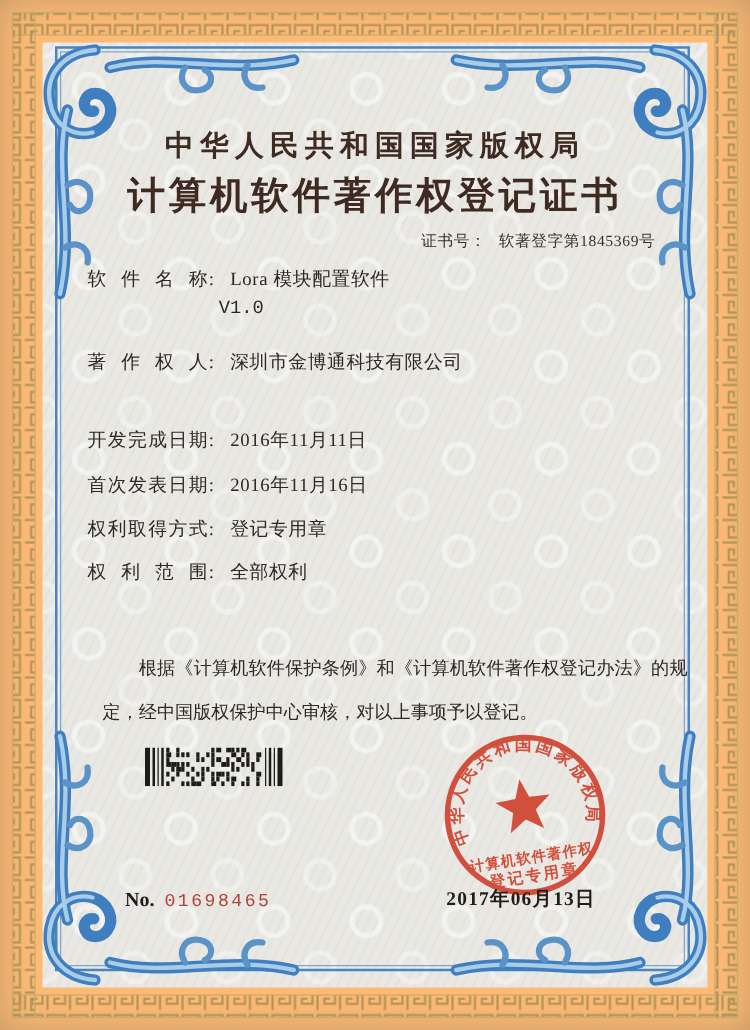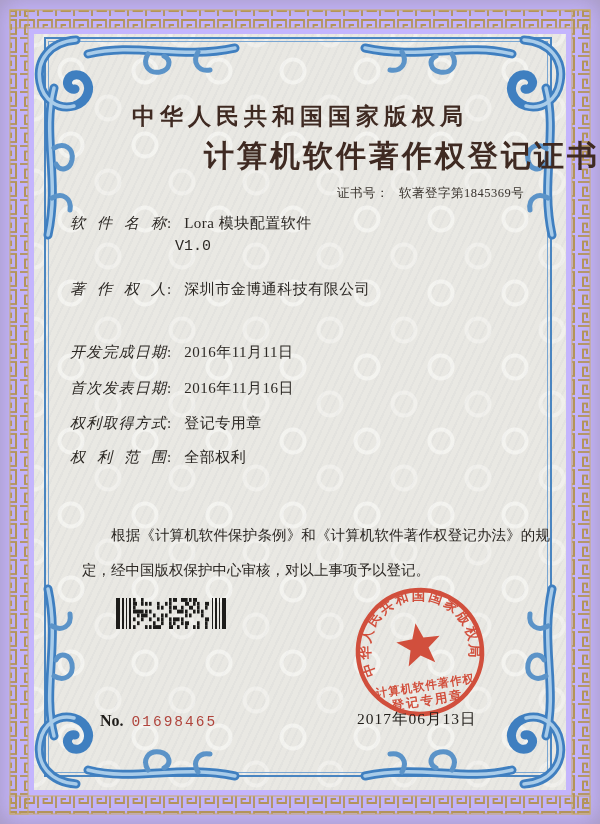--- a/index.html
+++ b/index.html
@@ -1,18 +1,18 @@
 <!DOCTYPE html>
 <html><head>
 <meta charset="utf-8">
 <style>
   html,body{margin:0;padding:0;background:#9a958c;}
   .page{
     position:relative; width:600px; height:824px; margin:0 auto;
-    background:#c4b5fd;
+    background:#fdba74;
     font-family:"Liberation Serif","DejaVu Serif",serif;
     overflow:hidden;
     box-shadow:inset 0 0 26px rgba(110,100,80,.38);
   }
   
   .content-bg{
     position:absolute; left:34px; top:34px; width:532px; height:756px;
     background-color:#e9e8e3;
     background-image:
       radial-gradient(circle, rgba(252,252,250,0) 9px, rgba(252,252,250,.55) 10px, rgba(252,252,250,.55) 13px, rgba(252,252,250,0) 14px),
@@ -35,49 +35,49 @@
   .orn.tr{right:30px; top:30px; transform:scaleX(-1);}
   .orn.bl{left:30px; bottom:30px; transform:scaleY(-1);}
   .orn.br{right:30px; bottom:30px; transform:scale(-1,-1);}
 
   .issuer{
     position:absolute; left:0; top:101px; width:100%; text-align:center;
     font-size:23px; font-weight:bold; letter-spacing:5px;
     color:#3f2a22;
   }
   .cert-title{
-    position:absolute; left:0; top:136px; width:100%; text-align:right;
+    position:absolute; left:0; top:136px; width:100%; text-align:center;
     font-size:30px; font-weight:bold; letter-spacing:3px;
     color:#3f2a22;
   }
   .cert-no{
     position:absolute; left:337px; top:185px;
     font-size:12.5px; color:#38322c; letter-spacing:.5px;
   }
   .cert-no .num{margin-left:10px;}
 
   .field{position:absolute; left:70px; font-size:15px; color:#2c2824; white-space:nowrap;}
-  .flabel{display:inline-block; width:96px; text-align:justify; text-align-last:justify;font-style:italic;}
+  .flabel{display:inline-block; width:96px; text-align:justify; text-align-last:justify;}
   .fcolon{margin-left:1px;}
   .fvalue{margin-left:13px; letter-spacing:.5px;margin-top:24px;}
   .v2{position:absolute; left:175px; top:238px; font-size:15px; color:#2c2824;font-family:Liberation Mono, monospace;}
 
   .statement{
     position:absolute; left:70px; top:518px; width:468px;
     font-size:14.5px; line-height:35px; color:#2c2824;
     text-indent:2em; text-align:justify;margin-left:12px;
   }
   .barcode{position:absolute; left:116px; top:598px; width:112px; height:31px;}
   .seal{
     position:absolute; left:340px; top:572px; width:160px; height:160px;
     transform:rotate(-9deg); opacity:.92;
   }
   .issue-date{
     position:absolute; left:357px; top:709px;
-    font-size:15.5px; font-weight:normal; letter-spacing:1px; color:#211e1a;
+    font-size:15.5px; font-weight:bold; letter-spacing:1px; color:#211e1a;
   }
   .serial{position:absolute; left:100px; top:712px; font-size:16px;}
   .serial .no{font-weight:bold; color:#1f1d1a;}
   .serial .digits{
     font-family:Liberation Mono, monospace;
     font-size:14.5px; color:#b0443c; letter-spacing:2px; margin-left:8px;
   }
 </style>
 </head>
 <body>

